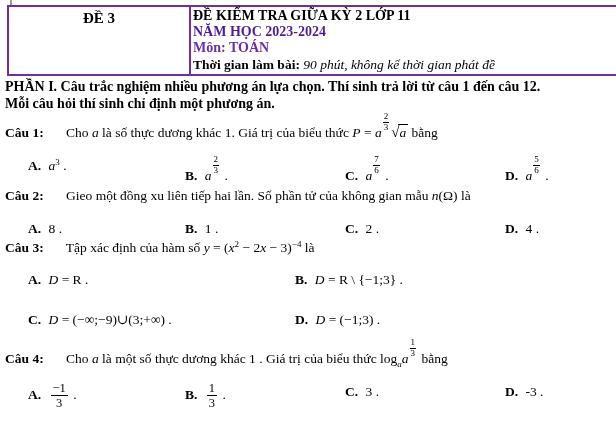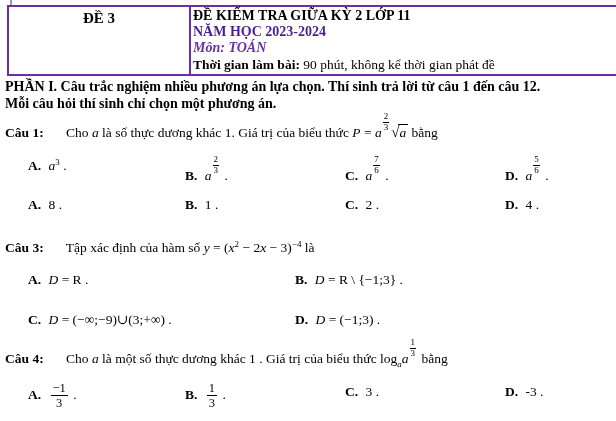--- a/index.html
+++ b/index.html
@@ -13,24 +13,24 @@
 
   
   table.hdr{position:absolute;left:7px;top:5px;width:613px;height:70px;
     border-collapse:collapse;table-layout:fixed;}
   table.hdr td{border:2px solid #6a30a0;padding:1px 2px;vertical-align:top;}
   td.hdr-left{width:176px;text-align:center;}
   .exam-code{font-weight:bold;font-size:15px;padding-top:2px;}
   td.hdr-right{}
   .t1{font-weight:bold;font-size:14px;line-height:16px;}
   .t2{font-weight:bold;font-size:14px;line-height:16px;color:#4c1d95;}
-  .t3{font-weight:bold;font-size:14px;line-height:16px;color:#6a30a0;font-style:italic;}
+  .t3{font-weight:bold;font-size:14px;line-height:16px;color:#6a30a0;}
   .t4{font-size:13.5px;line-height:17px;color:#000;}
   .t4 .dur-label{font-weight:bold;}
-  .t4 .dur-value{}
+  .t4 .dur-value{font-style:italic;}
 
   
   .part1{position:absolute;left:5px;top:79px;width:608px;
     font-weight:bold;font-size:14px;line-height:16.5px;}
 
   
   #questions .question{position:absolute;left:5px;right:3px;}
   #questions .question:nth-child(1){top:112px;}
   #questions .question:nth-child(2){top:184px;}
   #questions .question:nth-child(3){top:236px;}
@@ -76,34 +76,35 @@
         <div class="t2">NĂM HỌC 2023-2024</div>
         <div class="t3"><span>Môn:</span> <span>TOÁN</span></div>
         <div class="t4"><span class="dur-label">Thời gian làm bài:</span> <span class="dur-value">90 phút, không kể thời gian phát đề</span></div>
       </td>
     </tr>
   </tbody>
     </table>
 
   <div class="part1">
     <span>PHẦN I. Câu trắc nghiệm nhiều phương án lựa chọn. Thí sinh trả lời từ câu 1 đến câu 12.</span><br>
-    <span>Mỗi câu hỏi thí sinh chỉ chọn một phương án.</span>
+    <span>Mỗi câu hỏi thí sinh chỉ định một phương án.</span>
   </div>
 
   <div id="questions">
       <div class="question">
         <div class="stmt"><b class="qlabel">Câu 1:</b> <span>Cho </span><span class="mi">a</span><span> là số thực dương khác 1. Giá trị của biểu thức </span><span class="mi">P</span><span> = </span><span class="mi">a</span><span class="supfrac"><span class="n">2</span><span class="d">3</span></span><span class="sqrt"><span class="rad">√</span><span class="v">a</span></span><span> bằng</span></div>
         <div class="opts opts4">
           <div class="opt"><b class="okey">A.</b> <span class="mi">a</span><sup>3</sup><span> .</span></div>
           <div class="opt"><b class="okey">B.</b> <span class="mi">a</span><span class="supfrac"><span class="n">2</span><span class="d">3</span></span><span> .</span></div>
           <div class="opt"><b class="okey">C.</b> <span class="mi">a</span><span class="supfrac"><span class="n">7</span><span class="d">6</span></span><span> .</span></div>
           <div class="opt"><b class="okey">D.</b> <span class="mi">a</span><span class="supfrac"><span class="n">5</span><span class="d">6</span></span><span> .</span></div>
         </div>
       </div>
       <div class="question">
+        <div class="stmt"><b class="qlabel">Câu 2:</b> <span>Gieo một đồng xu liên tiếp hai lần. Số phần tử của không gian mẫu </span><span class="mi">n</span><span>(Ω) là</span></div>
         <div class="opts opts4">
           <div class="opt"><b class="okey">A.</b> <span>8 .</span></div>
           <div class="opt"><b class="okey">B.</b> <span>1 .</span></div>
           <div class="opt"><b class="okey">C.</b> <span>2 .</span></div>
           <div class="opt"><b class="okey">D.</b> <span>4 .</span></div>
         </div>
       </div>
       <div class="question">
         <div class="stmt"><b class="qlabel">Câu 3:</b> <span>Tập xác định của hàm số </span><span class="mi">y</span><span> = (</span><span class="mi">x</span><sup>2</sup><span> − 2</span><span class="mi">x</span><span> − 3)</span><sup>−4</sup><span> là</span></div>
         <div class="opts opts2">

